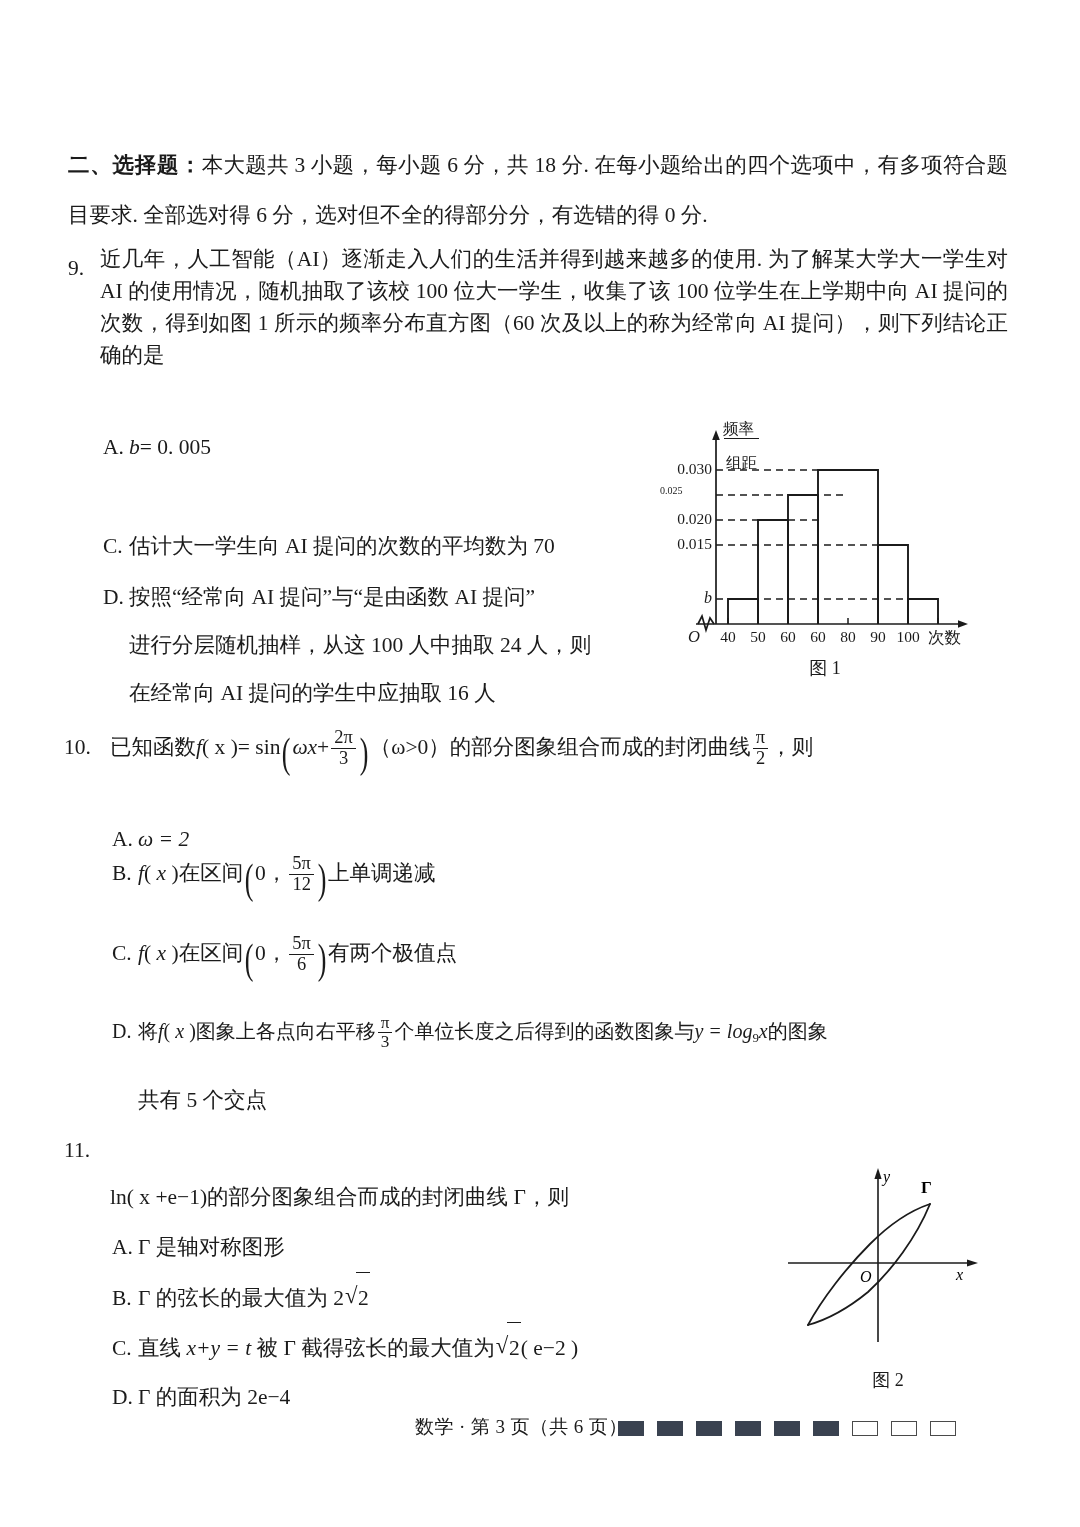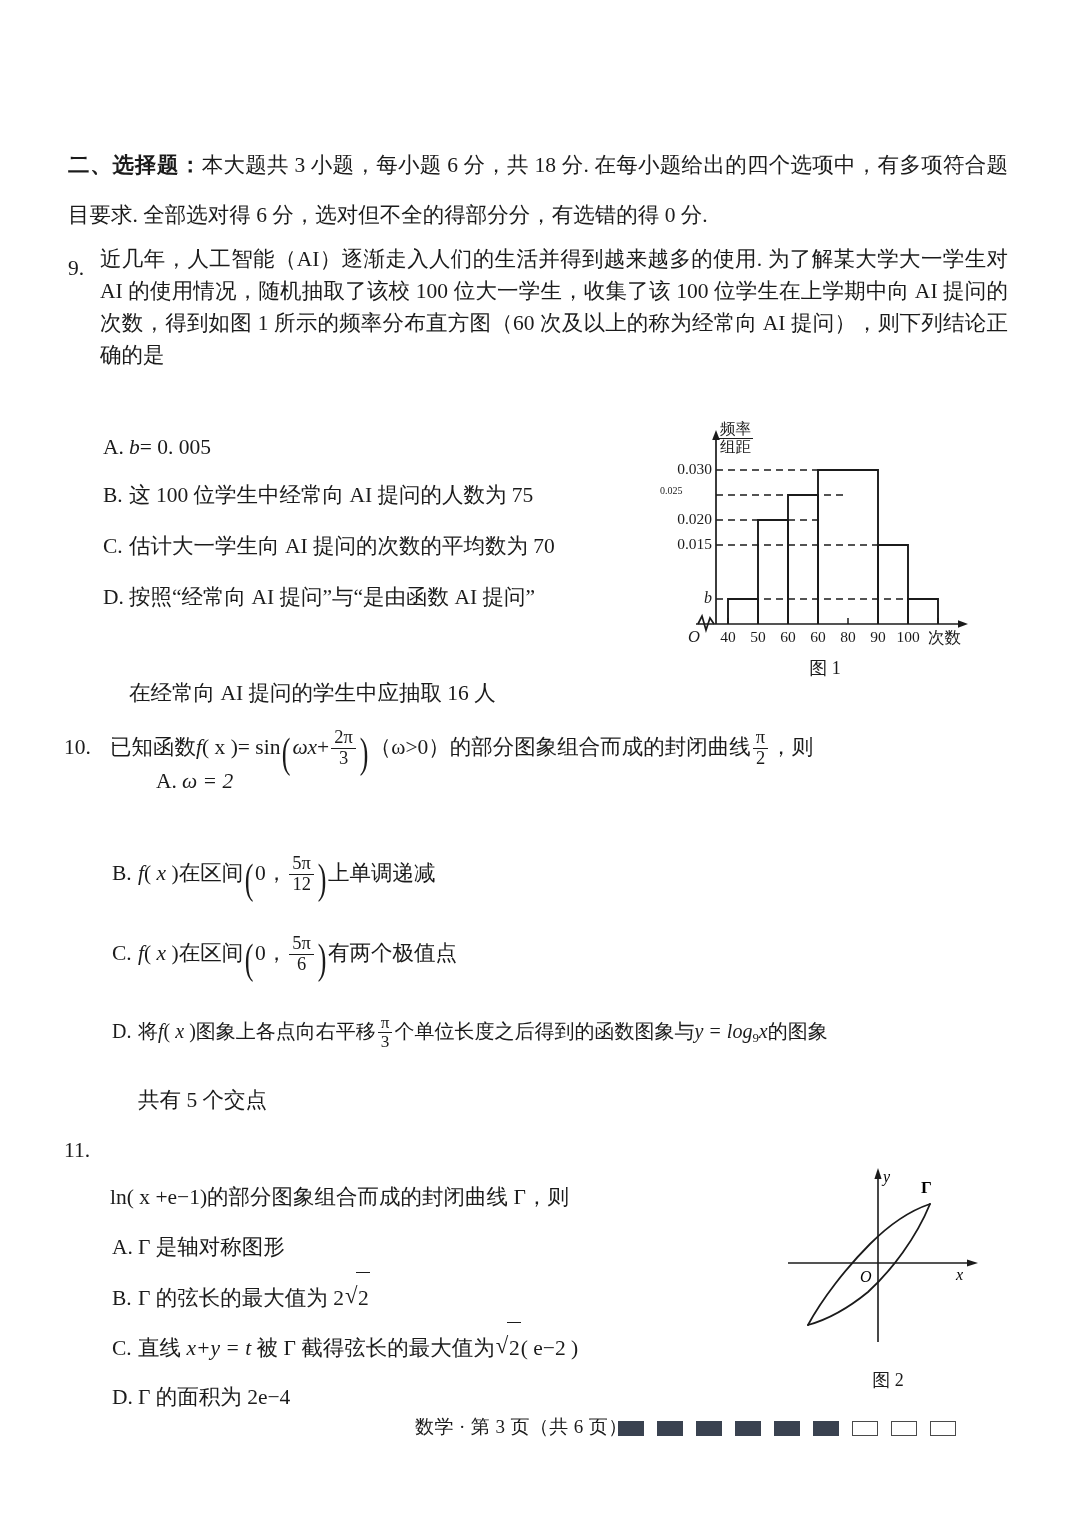--- a/index.html
+++ b/index.html
@@ -162,29 +162,27 @@
   <div class="sec-head">
     <b>二、选择题：</b><span>本大题共 3 小题，每小题 6 分，共 18 分. 在每小题给出的四个选项中，有多项符合题目要求. 全部选对得 6 分，选对但不全的得部分分，有选错的得 0 分.</span>
   </div>
 
   <div class="qnum" style="left:68px; top:243px;">9.</div>
   <div class="qbody" style="left:100px; top:243px; width:908px;">近几年，人工智能（AI）逐渐走入人们的生活并得到越来越多的使用. 为了解某大学大一学生对 AI 的使用情况，随机抽取了该校 100 位大一学生，收集了该 100 位学生在上学期中向 AI 提问的次数，得到如图 1 所示的频率分布直方图（60 次及以上的称为经常向 AI 提问），则下列结论正确的是</div>
 
   <div class="opt" style="left:103px; top:422px;">
     <span class="lbl">A.</span><i>b</i><span>= 0. 005</span>
   </div>
-  <div class="opt" style="left:103px; top:470px;">
-    <span class="lbl">B.</span><span>这 100 位学生中经常向 AI 提问的人数为 75</span>
-  </div>
   <div class="opt" style="left:103px; top:521px;">
     <span class="lbl">C.</span><span>估计大一学生向 AI 提问的次数的平均数为 70</span>
   </div>
   <div class="opt" style="left:103px; top:572px;">
     <span class="lbl">D.</span><span>按照“经常向 AI 提问”与“是由函数 AI 提问”</span>
   </div>
+  <div class="opt" style="left:129px; top:620px;">进行分层随机抽样，从这 100 人中抽取 24 人，则</div>
   <div class="opt" style="left:129px; top:668px;">在经常向 AI 提问的学生中应抽取 16 人</div>
 
   <div class="fig1">
     <svg width="330" height="248" viewBox="0 0 330 248">
 
       <line x1="56" y1="14" x2="56" y2="200" stroke="#1b1b1b" stroke-width="1.7"></line>
       <polygon points="56,6 52.2,16 59.8,16" fill="#1b1b1b"></polygon>
 
       <line x1="36" y1="200" x2="300" y2="200" stroke="#1b1b1b" stroke-width="1.7"></line>
       <polygon points="308,200 298,196.2 298,203.8" fill="#1b1b1b"></polygon>
@@ -209,21 +207,21 @@
       <line x1="128" y1="200" x2="128" y2="194" stroke="#1b1b1b" stroke-width="1.5"></line>
       <line x1="158" y1="200" x2="158" y2="194" stroke="#1b1b1b" stroke-width="1.5"></line>
       <line x1="188" y1="200" x2="188" y2="194" stroke="#1b1b1b" stroke-width="1.5"></line>
       <line x1="218" y1="200" x2="218" y2="194" stroke="#1b1b1b" stroke-width="1.5"></line>
       <line x1="248" y1="200" x2="248" y2="194" stroke="#1b1b1b" stroke-width="1.5"></line>
       <line x1="278" y1="200" x2="278" y2="194" stroke="#1b1b1b" stroke-width="1.5"></line>
     </svg>
 
     <div style="position:absolute; left:58px; top:-3px; font-size:15.5px; line-height:1.08; text-align:center;">
       <span style="display:block; padding:0 2px;">频率</span>
-      <span style="display:block; border-top:1.3px solid #1b1b1b; padding:0 2px;">组距</span>
+      <span style="display:block; border-top:1.3px solid #1b1b1b; padding:16px 2px;margin-left:6px;">组距</span>
     </div>
 
     <div style="position:absolute; left:0px;  top:36px; width:52px; text-align:right; font-size:15.5px;">0.030</div>
     <div style="position:absolute; left:0px;  top:61px; width:52px; text-align:left; font-size:10px;">0.025</div>
     <div style="position:absolute; left:0px;  top:86px; width:52px; text-align:right; font-size:15.5px;">0.020</div>
     <div style="position:absolute; left:0px;  top:111px; width:52px; text-align:right; font-size:15.5px;">0.015</div>
     <div style="position:absolute; left:0px;  top:165px; width:52px; text-align:right; font-size:16px; font-style:italic;">b</div>
 
     <div style="position:absolute; left:28px; top:203px; font-size:16.5px; font-style:italic;">O</div>
 
@@ -237,21 +235,21 @@
     <div style="position:absolute; left:268px; top:203px; font-size:16.5px;">次数</div>
 
     <div class="fig-cap" style="top:232px;">图 1</div>
   </div>
 
   <div class="qnum" style="left:64px; top:722px;">10.</div>
   <div class="opt" style="left:110px; top:722px;">
     <span>已知函数</span><i>f</i><span>( x )</span><span>= sin</span><span class="bigparen">(</span><i>ωx</i><span>+</span><span class="frac"><span class="num">2π</span><span class="den">3</span></span><span class="bigparen">)</span><span>（ω&gt;0）</span><span>的部分图象组合而成的封闭曲线</span><span class="frac"><span class="num">π</span><span class="den">2</span></span><span>，则</span>
   </div>
 
-  <div class="opt" style="left:112px; top:756px;margin-left:44px;">
+  <div class="opt" style="left:112px; top:814px;">
     <span class="lbl">A.</span><i>ω = 2</i>
   </div>
 
   <div class="opt" style="left:112px; top:848px;">
     <span class="lbl">B.</span><i>f</i><span>( <i>x</i> )</span><span>在区间</span><span class="bigparen">(</span><span>0，</span><span class="frac"><span class="num">5π</span><span class="den">12</span></span><span class="bigparen">)</span><span>上单调递减</span>
   </div>
 
   <div class="opt" style="left:112px; top:928px;">
     <span class="lbl">C.</span><i>f</i><span>( <i>x</i> )</span><span>在区间</span><span class="bigparen">(</span><span>0，</span><span class="frac"><span class="num">5π</span><span class="den">6</span></span><span class="bigparen">)</span><span>有两个极值点</span>
   </div>

